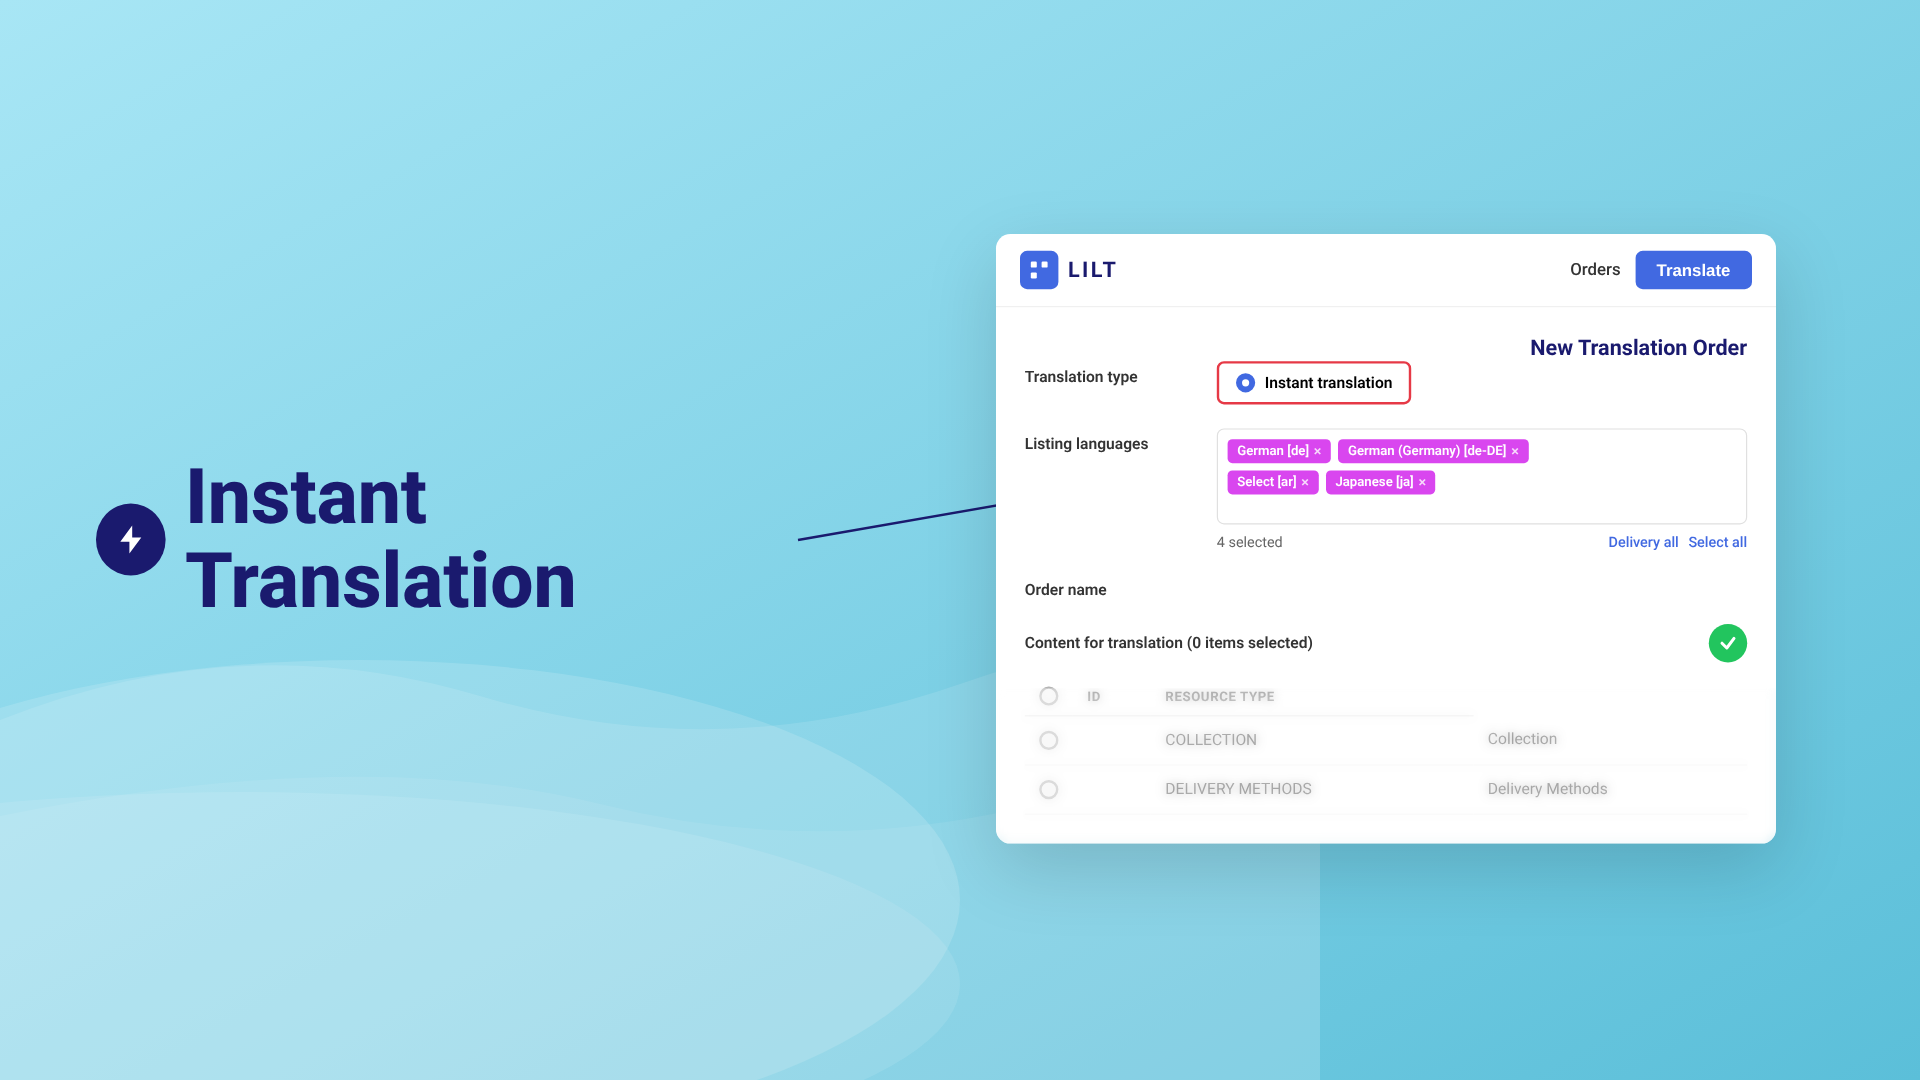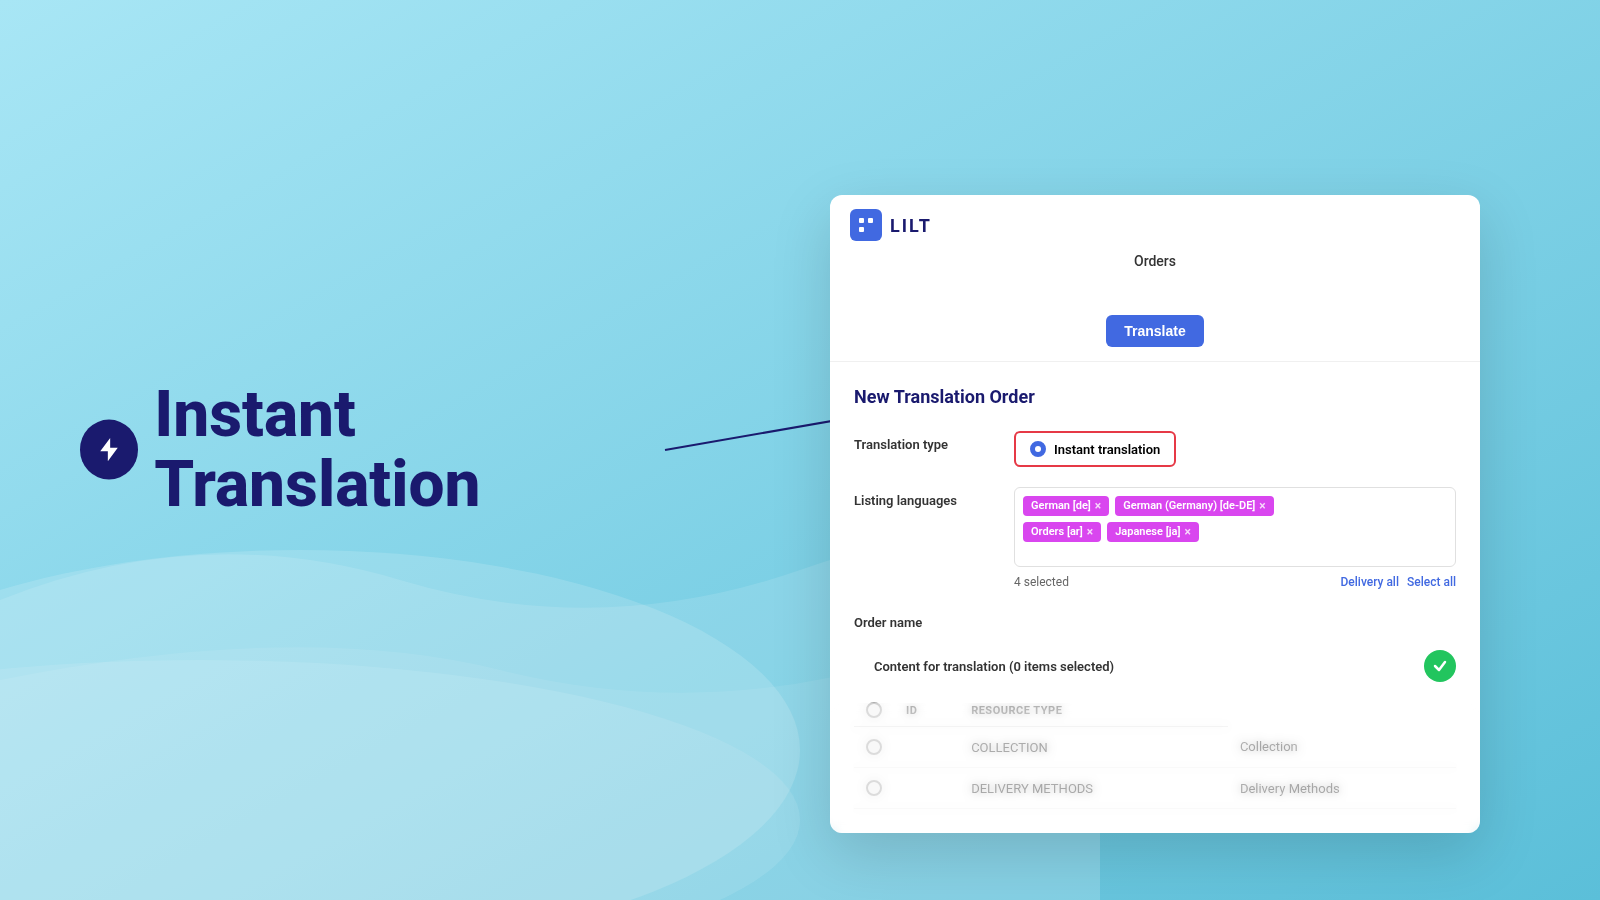--- a/index.html
+++ b/index.html
@@ -75,21 +75,20 @@
     }
 
     
     .nav-bar {
       display: flex;
       align-items: center;
       justify-content: flex-end;
       padding: 14px 20px;
       border-bottom: 1px solid #f0f0f0;
       gap: 12px;
-      flex-direction: column;
     }
 
     .lilt-logo {
       display: flex;
       align-items: center;
       gap: 8px;
       margin-right: auto;
     }
 
     .lilt-logo-icon {
@@ -120,33 +119,32 @@
 
     .nav-translate-btn {
       background: #4169e1;
       color: white;
       border: none;
       border-radius: 6px;
       padding: 8px 18px;
       font-size: 14px;
       font-weight: 600;
       cursor: pointer;
-      margin-top: 34px;
     }
 
     
     .form-area {
       padding: 24px 24px;
     }
 
     .form-title {
       font-size: 18px;
       font-weight: 700;
       color: #1a1a6e;
-      margin-bottom: 24px;
+      text-align: right;
     }
 
     .form-row {
       display: flex;
       align-items: flex-start;
       margin-bottom: 20px;
     }
 
     .form-label {
       font-size: 13px;
@@ -276,21 +274,20 @@
       display: flex;
       align-items: center;
       justify-content: space-between;
       margin-bottom: 12px;
     }
 
     .content-section-title {
       font-size: 13px;
       font-weight: 600;
       color: #333;
-      margin-left: 20px;
     }
 
     .check-icon {
       width: 32px;
       height: 32px;
       background: #22c55e;
       border-radius: 50%;
       display: flex;
       align-items: center;
       justify-content: center;
@@ -431,21 +428,21 @@
               <span>German [de]</span>
               <span class="lang-tag-x">×</span>
             </div>
             <div class="lang-tag">
               <span>German (Germany) [de-DE]</span>
               <span class="lang-tag-x">×</span>
             </div>
           </div>
           <div class="lang-tags-row">
             <div class="lang-tag">
-              <span>Orders [ar]</span>
+              <span>Select [ar]</span>
               <span class="lang-tag-x">×</span>
             </div>
             <div class="lang-tag">
               <span>Japanese [ja]</span>
               <span class="lang-tag-x">×</span>
             </div>
           </div>
         </div>
         <div class="tags-footer">
           <span class="tags-count">4 selected</span>

